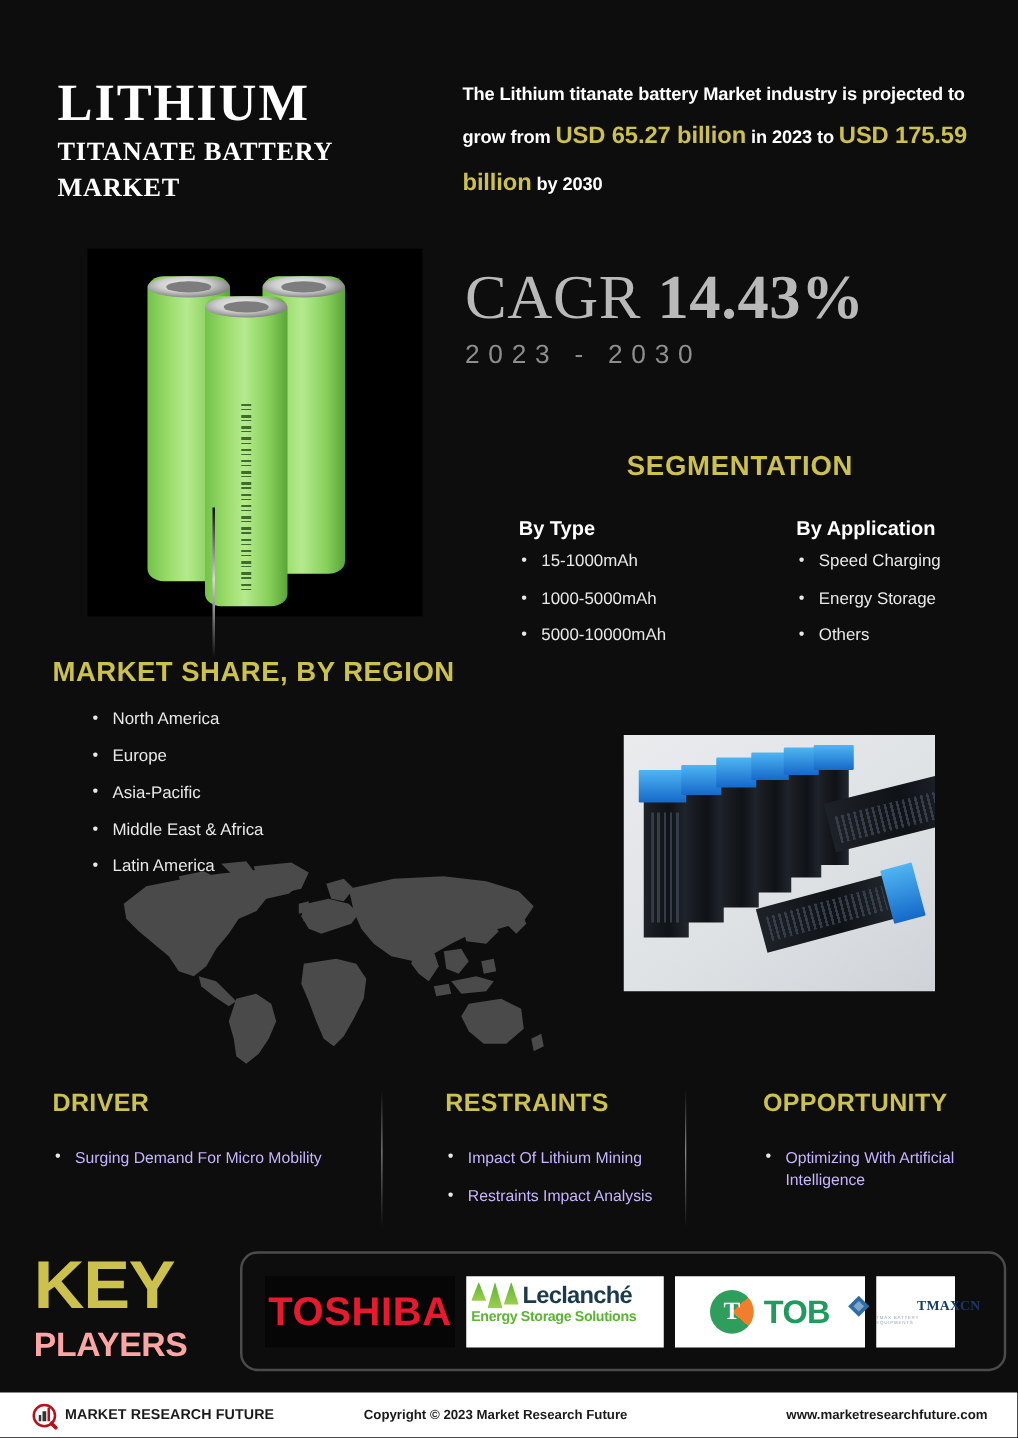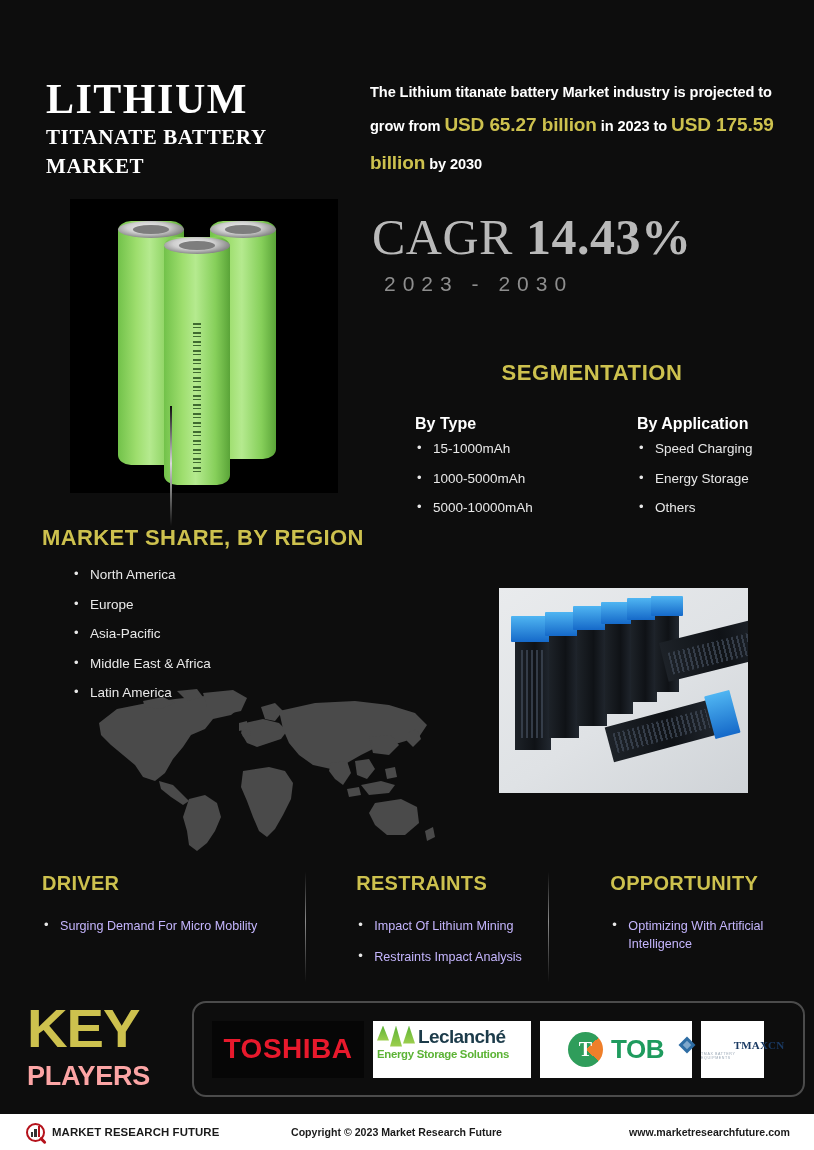--- a/index.html
+++ b/index.html
@@ -4,39 +4,39 @@
 <style>
   * { margin:0; padding:0; box-sizing:border-box; }
   html,body { background:#0d0d0d; }
   body {
     width:814px; height:1150px;
     font-family:"Liberation Sans", sans-serif;
     color:#fff; overflow:hidden; position:relative;
   }
 
   
-  .hero { position:absolute; left:0; top:16px; width:668px; height:195px; }
+  .hero { position:absolute; left:0; top:0; width:668px; height:195px; }
   .title-block { position:absolute; left:46px; top:62px; width:310px; }
   .title-l1 { font-family:"Liberation Serif", serif; font-weight:bold;
               font-size:42px; letter-spacing:1.5px; line-height:1.02; color:#ffffff; }
   .title-l2 { font-family:"Liberation Serif", serif; font-weight:bold;
               font-size:21px; letter-spacing:0.6px; line-height:1.22; margin-top:4px; color:#ffffff; }
 
   .intro { position:absolute; left:370px; top:62px; width:438px;
            font-size:14.6px; font-weight:bold; line-height:1.95; color:#ffffff;
            letter-spacing:-0.1px; }
   .intro .gold { color:#cdc14e; font-size:19px; }
 
   
   .cagr { position:absolute; left:372px; top:212px; width:440px; }
   .cagr-line { font-family:"Liberation Serif", serif; color:#b9b9b9;
                font-size:50px; line-height:1; letter-spacing:0.5px; }
   .cagr-line b { font-weight:bold; }
   .cagr-years { color:#8e8e8e; font-size:21px; letter-spacing:7px;
-                margin-top:10px; font-weight:normal;margin-left:12px; }
+                margin-top:10px; font-weight:normal; }
 
   
   .seg-title { position:absolute; left:372px; top:360px; width:440px;
                text-align:center; color:#cdc14e; font-size:22px;
                font-weight:bold; letter-spacing:0.6px; }
   .seg-cols { position:absolute; left:415px; top:415px; width:400px;
               display:flex; gap:0px; }
   .seg-col { width:190px; position:relative; }
   .seg-col.right { padding-left:32px; }
   .seg-div { position:absolute; left:170px; top:406px; width:2px; height:120px;
@@ -103,21 +103,21 @@
             letter-spacing:-1px; transform:scaleX(1.04); transform-origin:left; }
   .kp-players { color:#fca5a5; font-size:27px; font-weight:bold; line-height:1;
                 margin-top:9px; letter-spacing:-0.3px; }
   .kp-box { position:absolute; left:192px; top:1001px; width:613px; height:96px;
             border:2px solid #4b4b4b; border-radius:14px;
             display:flex; align-items:center; justify-content:flex-start; gap:9px;
             padding-left:18px; }
 
   .logo { height:57px; display:flex; align-items:center; justify-content:center; }
   .logo-toshiba { width:152px; background:#060606; }
-  .logo-toshiba span { color:#e8192c; font-size:28px; font-weight:bold; letter-spacing:0.5px;
+  .logo-toshiba span { color:#e8192c; font-size:32px; font-weight:bold; letter-spacing:0.5px;
                        font-family:"Liberation Sans", sans-serif; }
   .logo-lec { width:158px; background:#fff; display:block; padding:5px 4px 3px 4px; }
   .lec-top { display:flex; align-items:flex-end; gap:3px; }
   .lec-mts { display:flex; gap:1px; }
   .lec-m { width:12px; height:19px; background:linear-gradient(to bottom,#5cb335,#9ecf4e);
            clip-path:polygon(50% 0,100% 100%,0 100%); }
   .lec-word { color:#1c3b4a; font-size:19px; font-weight:bold; line-height:.95;
               letter-spacing:-0.6px; }
   .lec-sub { color:#5cb335; font-size:11.4px; font-weight:bold; line-height:1;
              margin-top:2px; letter-spacing:-0.3px; }

